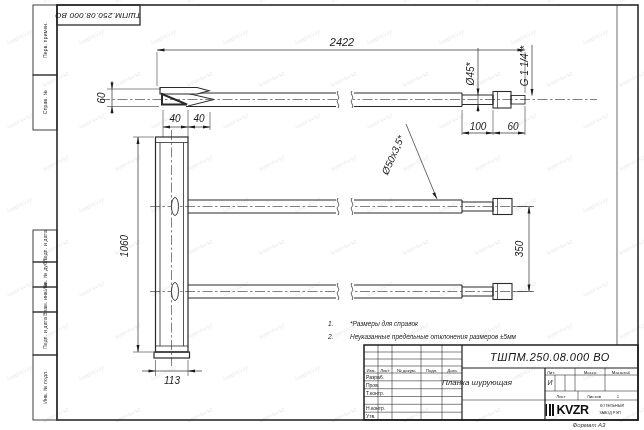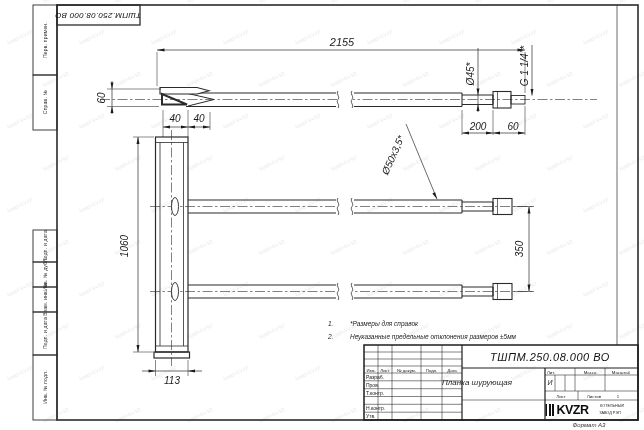--- a/index.html
+++ b/index.html
@@ -269,27 +269,27 @@
   <div class="t stamp r180" style="left:98px;top:15px;">ТШПМ.250.08.000 ВО</div>
 
   <div class="t mlabel" style="left:45px;top:40px;">Перв. примен.</div>
   <div class="t mlabel" style="left:45px;top:102px;">Справ. №</div>
   <div class="t mlabel" style="left:45px;top:246px;">Подп. и дата</div>
   <div class="t mlabel" style="left:45px;top:274px;">Инв. № дубл.</div>
   <div class="t mlabel" style="left:45px;top:299px;">Взам. инв. №</div>
   <div class="t mlabel" style="left:45px;top:333px;">Подп. и дата</div>
   <div class="t mlabel" style="left:45px;top:387px;">Инв. № подл.</div>
 
-  <div class="t dim dimL" style="left:342px;top:42px;">2155</div>
+  <div class="t dim dimL" style="left:342px;top:42px;">2422</div>
   <div class="t dim r90" style="left:470px;top:74px;">Ø45*</div>
   <div class="t dim r90" style="left:524px;top:66px;">G 1 1/4"*</div>
   <div class="t dim r90" style="left:101px;top:98px;">60</div>
   <div class="t dim" style="left:175px;top:118px;">40</div>
   <div class="t dim" style="left:199px;top:118px;">40</div>
-  <div class="t dim" style="left:478px;top:126px;">200</div>
+  <div class="t dim" style="left:478px;top:126px;">100</div>
   <div class="t dim" style="left:513px;top:126px;">60</div>
   <div class="t dim r66" style="left:393px;top:155px;">Ø50x3,5*</div>
   <div class="t dim r90" style="left:124px;top:246px;">1060</div>
   <div class="t dim r90" style="left:519px;top:249px;">350</div>
   <div class="t dim" style="left:172px;top:380px;">113</div>
 
   <div class="note" style="position:absolute;left:328px;top:323px;z-index:3;">1.</div>
   <div class="note" style="position:absolute;left:350px;top:323px;z-index:3;">*Размеры для справок</div>
   <div class="note" style="position:absolute;left:328px;top:336px;z-index:3;">2.</div>
   <div class="note" style="position:absolute;left:350px;top:336px;z-index:3;">Неуказанные предельные отклонения размеров ±5мм</div>

